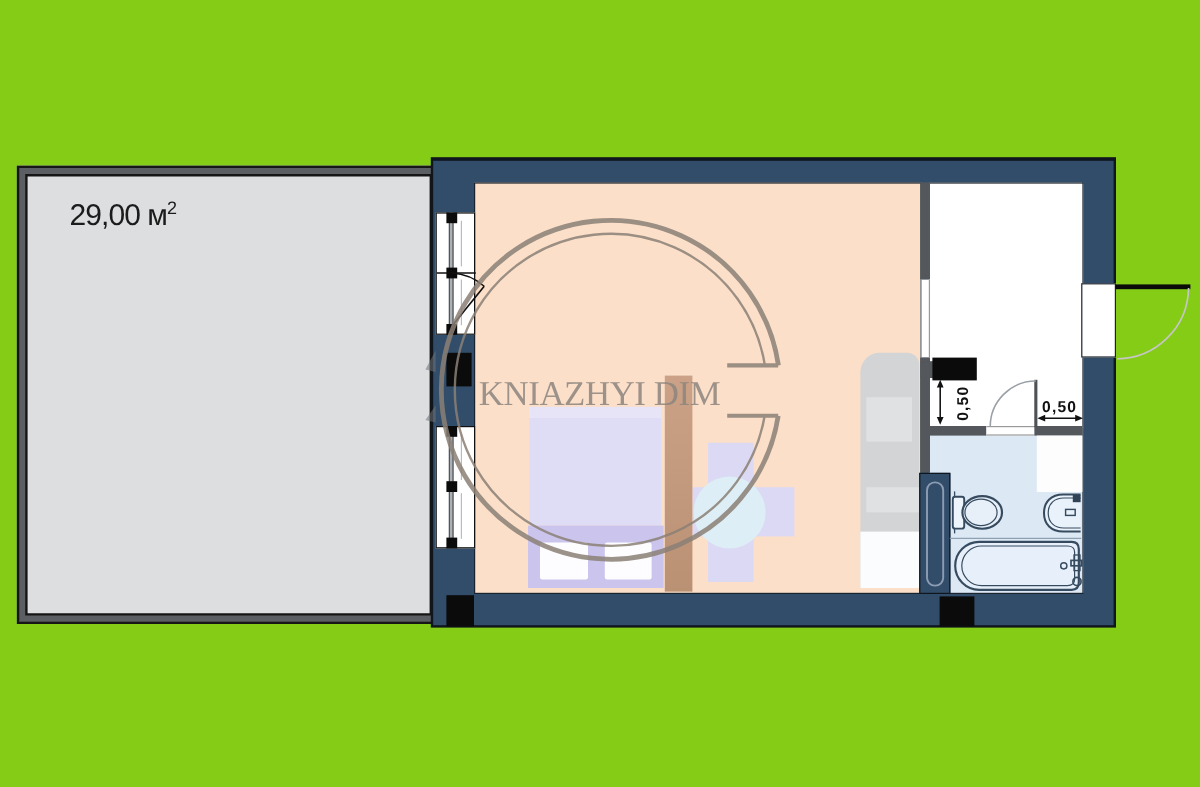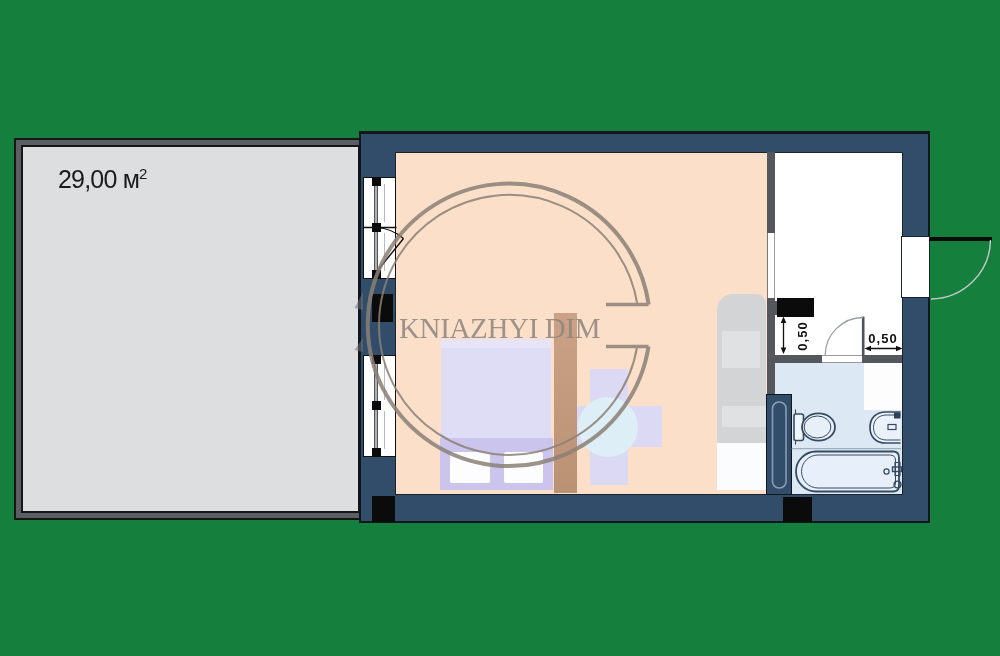--- a/index.html
+++ b/index.html
@@ -1,16 +1,16 @@
 <!DOCTYPE html>
 <html><head>
 <meta charset="utf-8">
 <style>
   html,body{margin:0;padding:0;background:#ffffff;}
-  #page{position:relative;width:1000px;height:656px;background:#15803d;overflow:hidden;
+  #page{position:relative;width:1000px;height:656px;background:#84cc16;overflow:hidden;
         font-family:"Liberation Sans",sans-serif;}
   .abs{position:absolute;}
 </style>
 </head>
 <body>
 <div id="page">
 
   <div class="abs" style="left:14px;top:138px;width:349px;height:378px;background:#dcdee0;
        border:2px solid #161616;
        box-shadow:inset 0 0 0 5px #5b5f63, inset 0 0 0 7px #161616;"></div>

